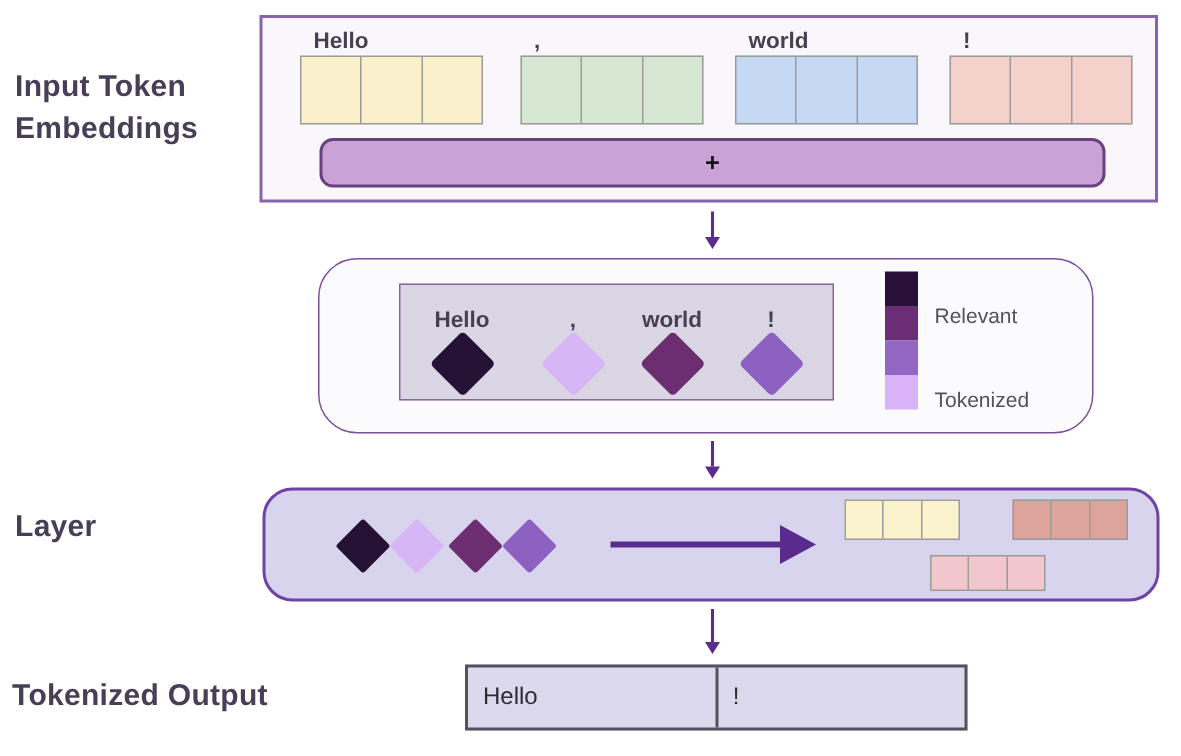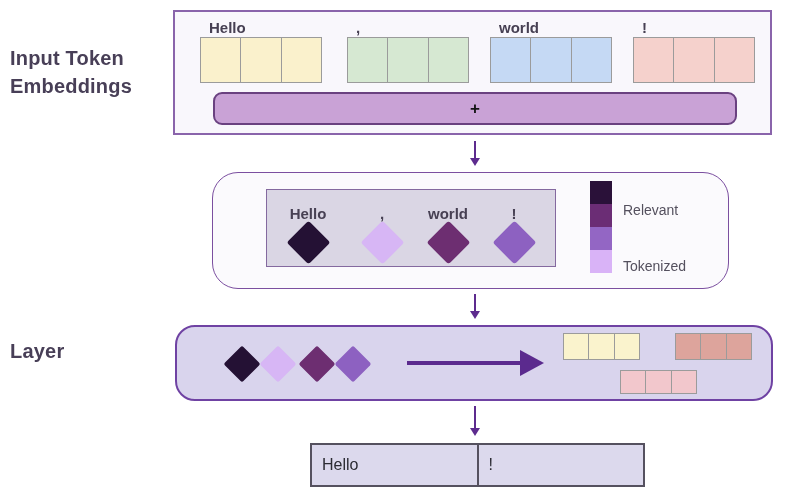--- a/index.html
+++ b/index.html
@@ -97,20 +97,23 @@
 
   <div class="abs section-label" style="left:10px; top:44px;">
     <div>Input Token</div>
     <div>Embeddings</div>
   </div>
   <div class="abs section-label" style="left:10px; top:197px;">
   </div>
   <div class="abs section-label" style="left:10px; top:337px;">
     <div>Layer</div>
   </div>
+  <div class="abs section-label" style="left:8px; top:450px;">
+    <div>Tokenized Output</div>
+  </div>
 
   <div class="abs dotted input-box"></div>
 
   <div class="abs tok-label" style="left:200px; top:18px; width:122px;">Hello</div>
   <div class="abs strip emb-strip dotted" style="left: 200px; top: 37px; background: rgb(250, 241, 204);">
     <div class="cell"></div>
     <div class="cell"></div>
     <div class="cell"></div>
   </div>
 

